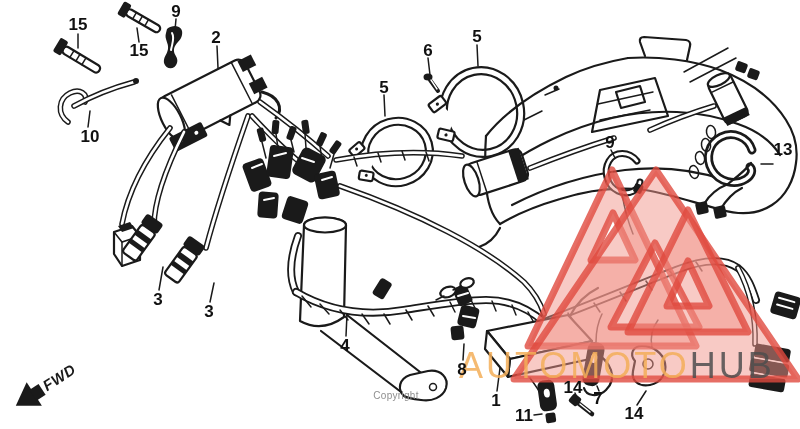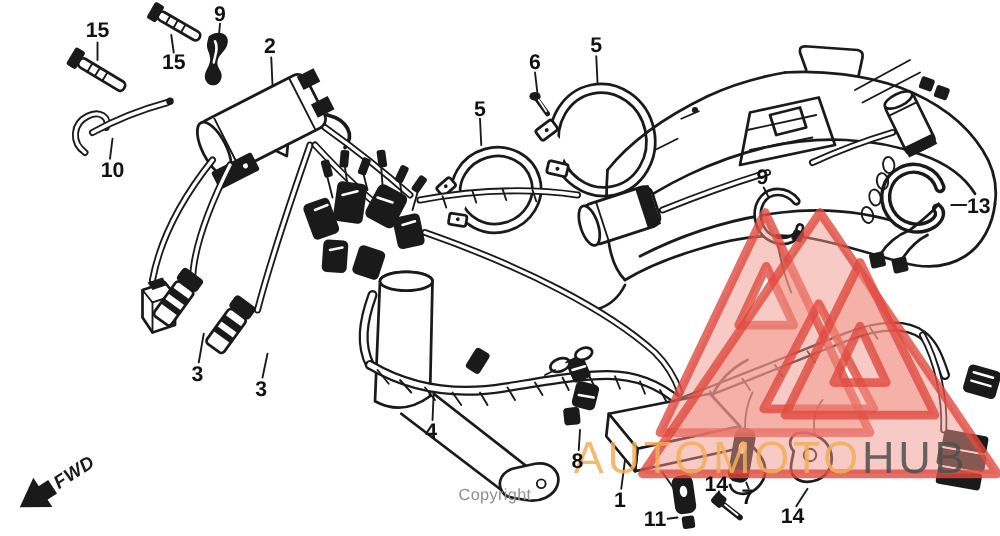--- a/index.html
+++ b/index.html
@@ -24,21 +24,21 @@
     font-weight:700;font-size:17px;line-height:1;color:#111;cursor:pointer;user-select:none;
   }
   #wm-text{
     position:absolute;left:459px;top:348px;line-height:1;white-space:nowrap;
     font-weight:400;font-size:36px;letter-spacing:3px;pointer-events:none;
   }
   #wm-text .p{color:var(--wm-primary,rgba(243,174,88,.85));}
   #wm-text .s{color:var(--wm-secondary,rgba(77,77,77,.85));}
   #copyright{
     position:absolute;left:396px;top:391px;transform:translateX(-50%);
-    text-align:center;font-size:13px;line-height:9px;color:#8f8f8f;
+    text-align:center;font-size:10px;line-height:9px;color:#8f8f8f;
     letter-spacing:.3px;white-space:nowrap;
   }
   #wm-svg{pointer-events:none;}
 </style>
 </head>
 <body>
 
 <div id="stage" style="color: rgb(26, 26, 26); background: rgb(255, 255, 255); --wm-primary: rgba(243,174,88,0.85); --wm-secondary: rgba(77,77,77,0.85);">
 
   <svg width="800" height="429" viewBox="0 0 800 429">
@@ -387,21 +387,21 @@
   <div>
       <span class="callout" style="left: 78px; top: 24px;">15</span>
       <span class="callout" style="left: 176px; top: 11px;">9</span>
       <span class="callout" style="left: 139px; top: 50px;">15</span>
       <span class="callout" style="left: 216px; top: 37px;">2</span>
       <span class="callout" style="left: 90px; top: 136px; text-align: center;">10</span>
       <span class="callout" style="left: 428px; top: 50px;">6</span>
       <span class="callout" style="left: 477px; top: 36px;">5</span>
       <span class="callout" style="left: 384px; top: 87px;">5</span>
       <span class="callout" style="left: 610px; top: 142px;">9</span>
-      <span class="callout" style="left: 783px; top: 165px;">13</span>
+      <span class="callout" style="left: 783px; top: 149px;">13</span>
       <span class="callout" style="left: 158px; top: 299px;">3</span>
       <span class="callout" style="left: 209px; top: 311px;">3</span>
       <span class="callout" style="left: 345px; top: 345px;">4</span>
       <span class="callout" style="left: 462px; top: 369px;">8</span>
       <span class="callout" style="left: 496px; top: 400px;">1</span>
       <span class="callout" style="left: 524px; top: 415px;">11</span>
       <span class="callout" style="left: 573px; top: 387px;">14</span>
       <span class="callout" style="left: 598px; top: 398px;">7</span>
       <span class="callout" style="left: 634px; top: 413px;">14</span>
     </div>

